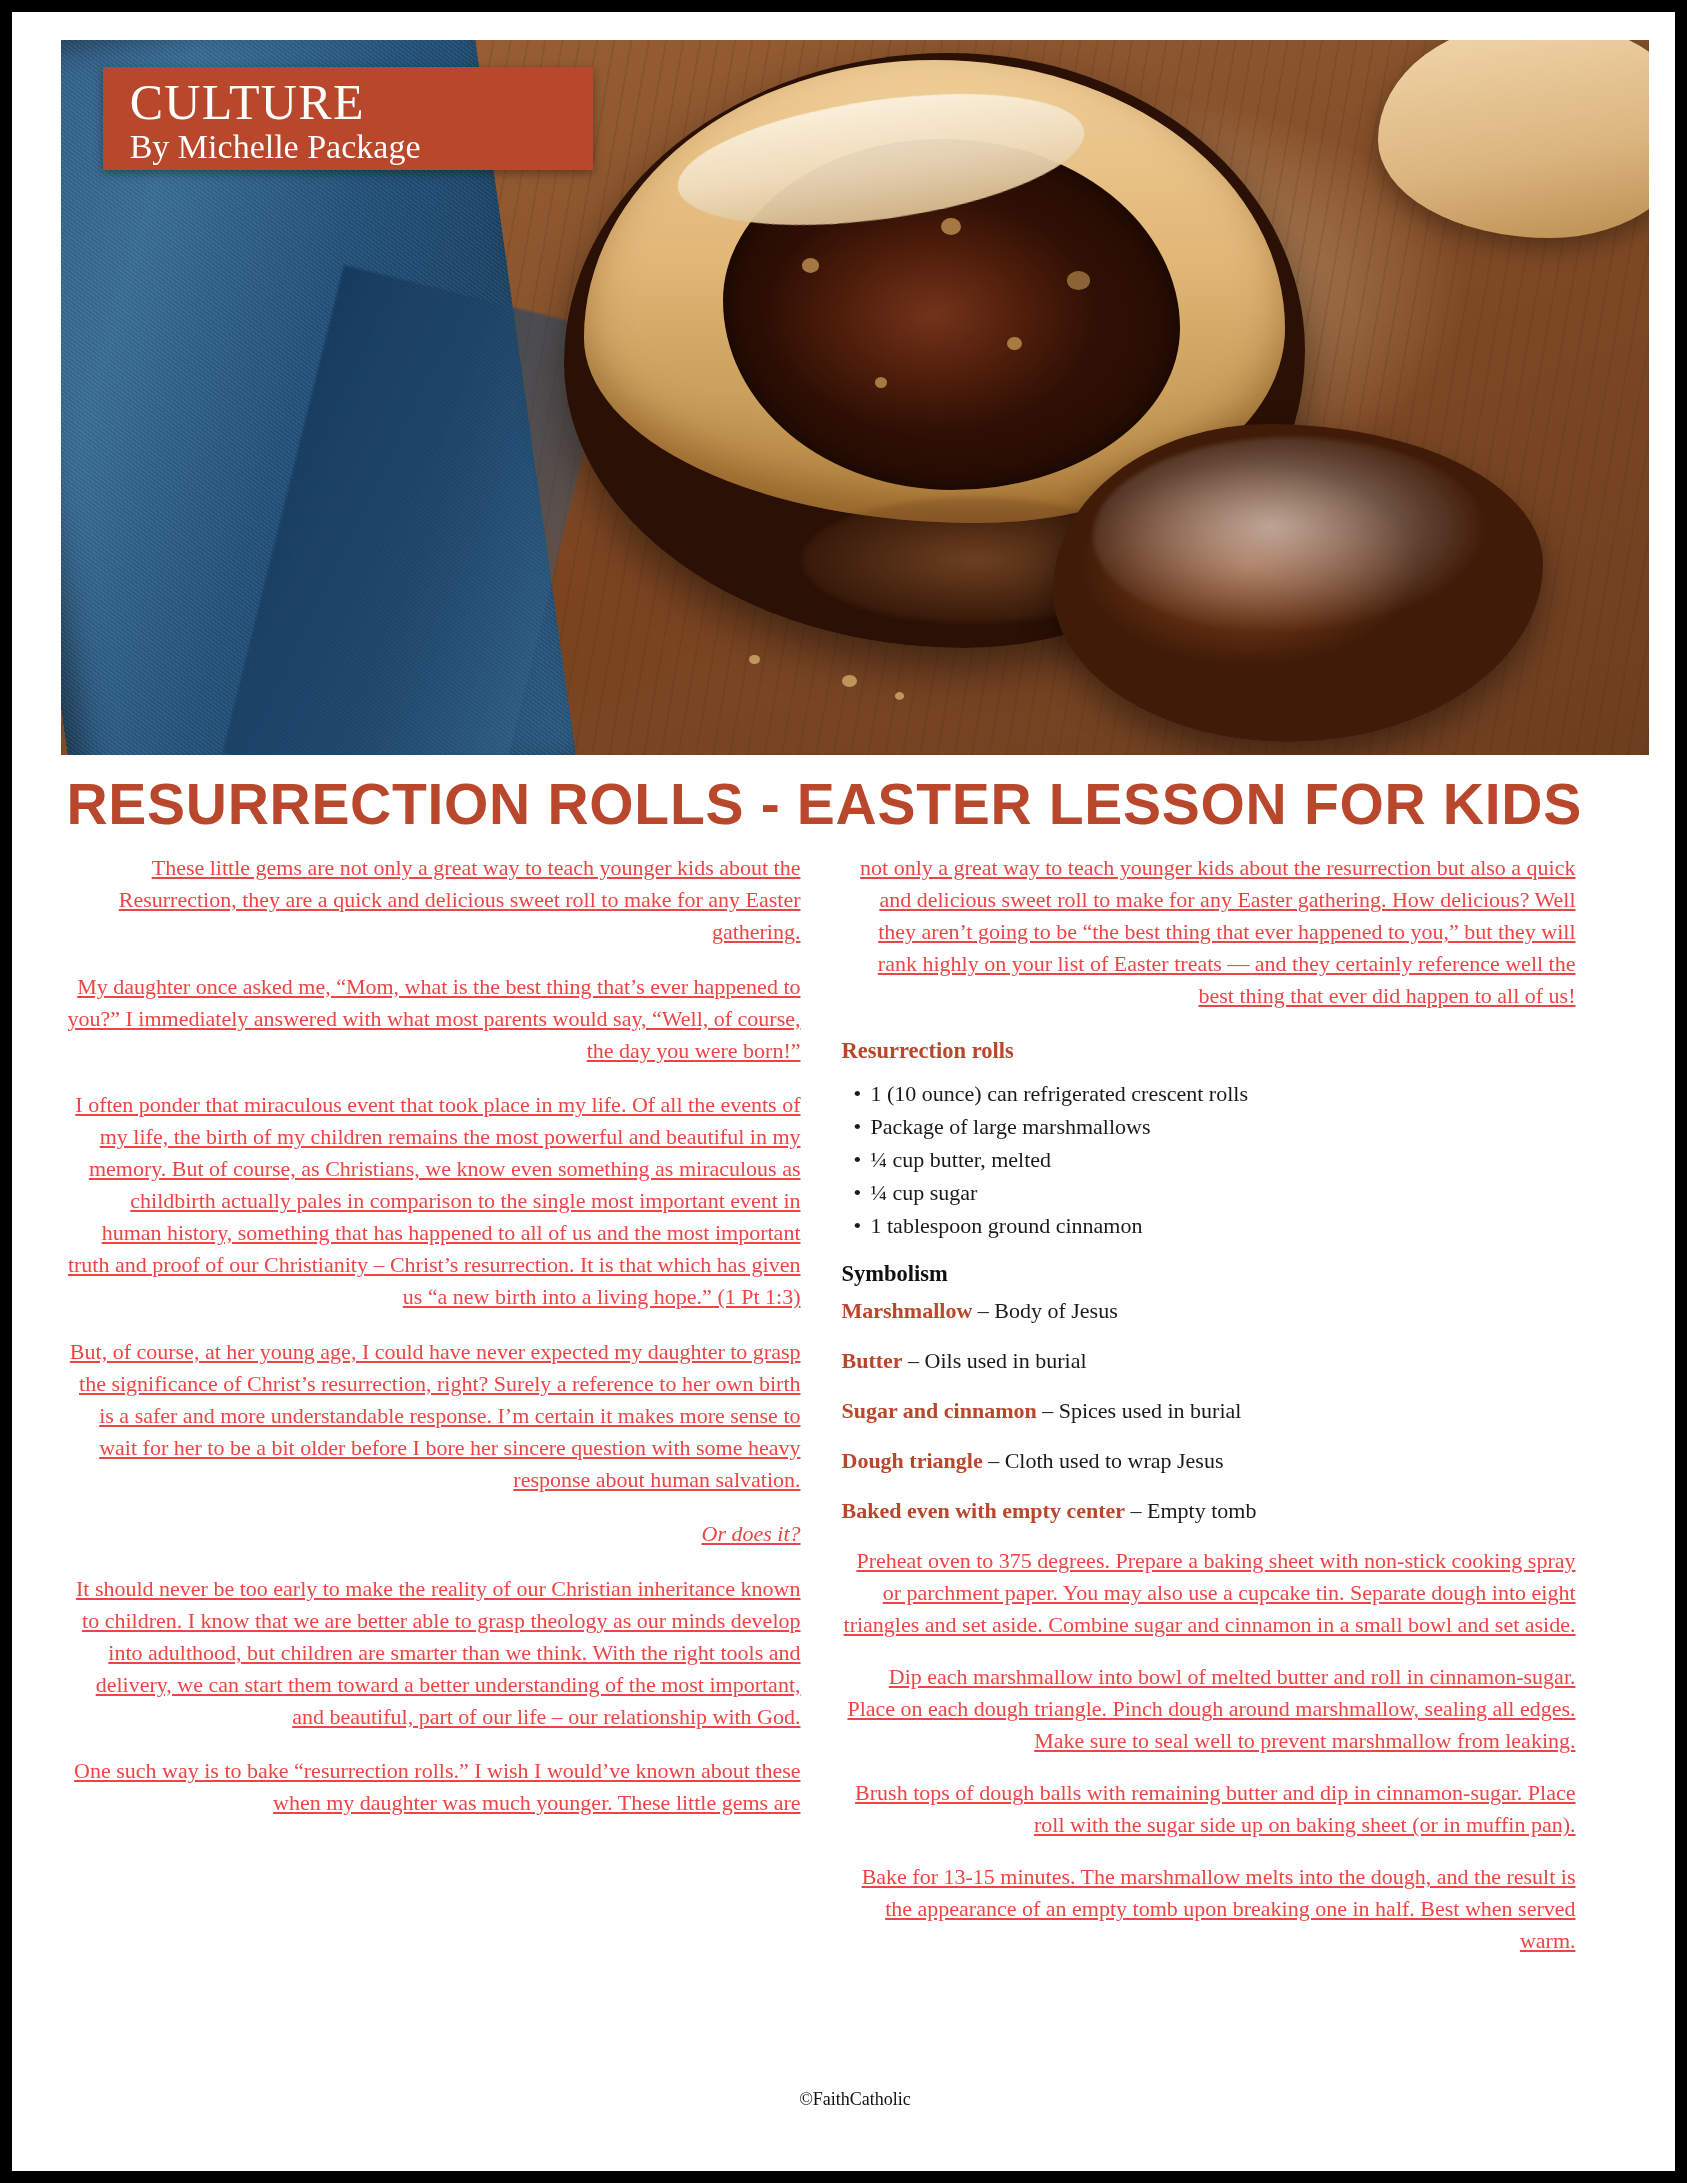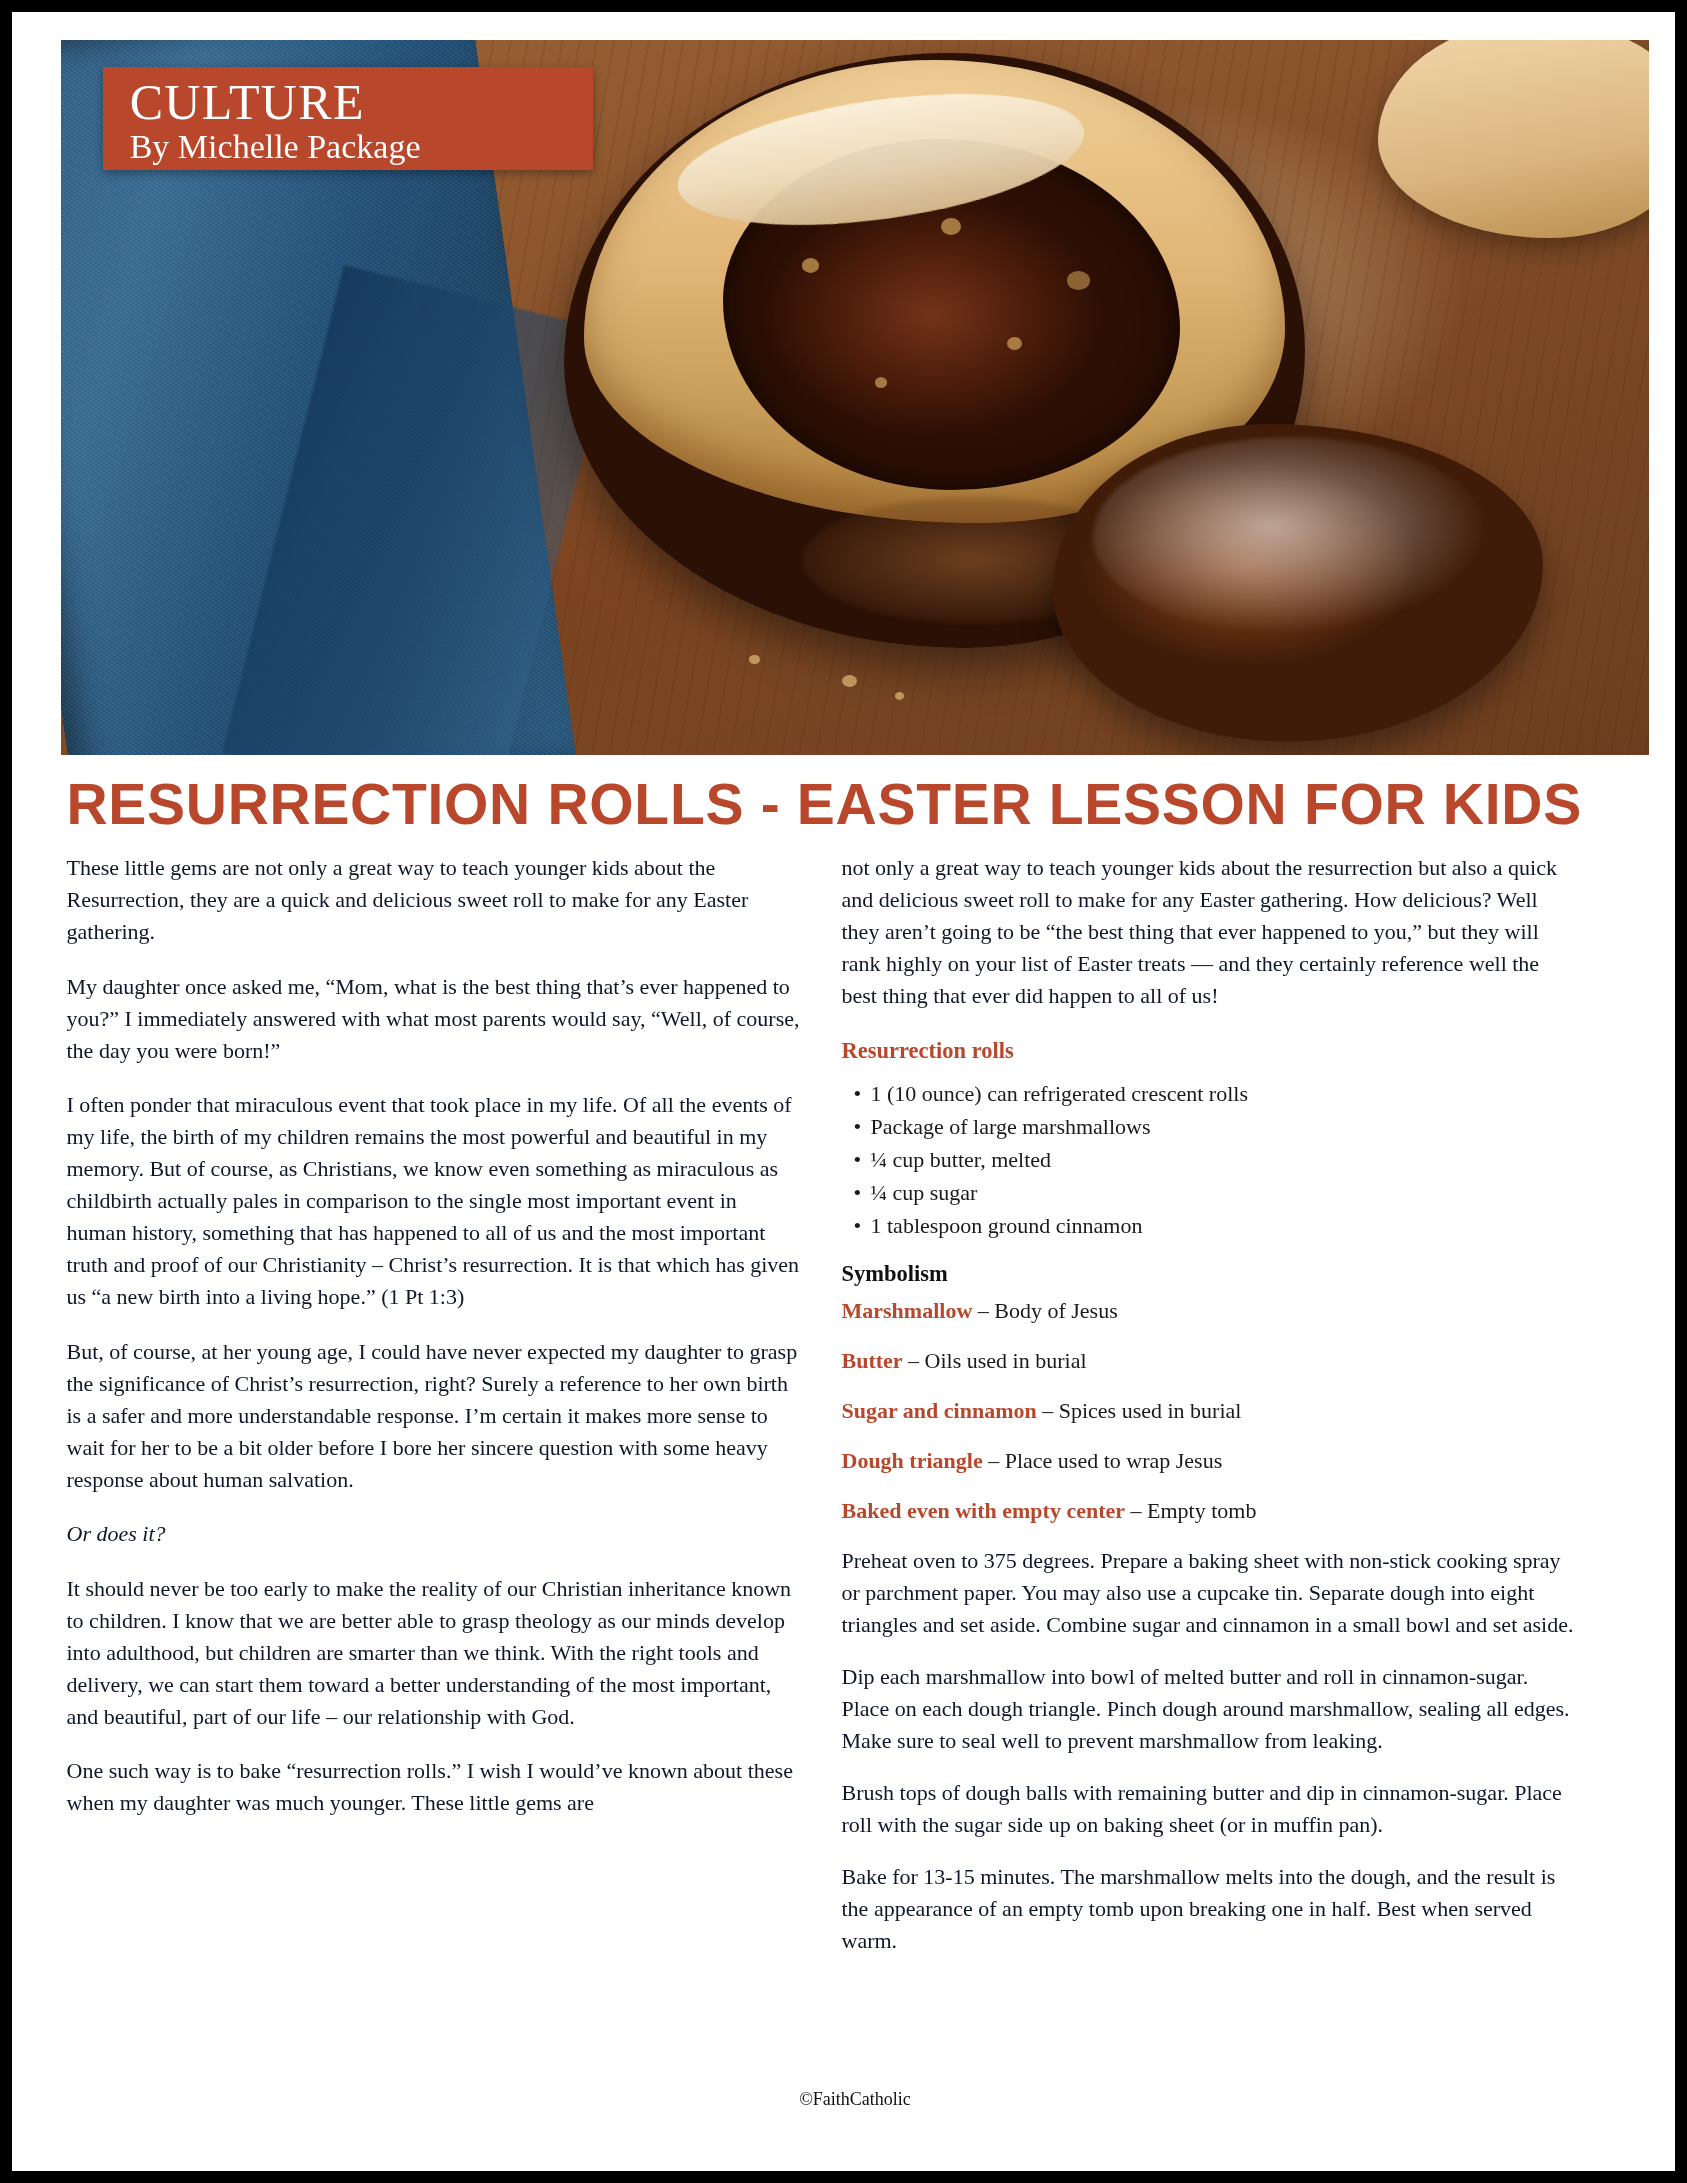--- a/index.html
+++ b/index.html
@@ -219,22 +219,23 @@
     gap: 41px;
   }
   .col {
     width: 734px;
   }
   .col p {
     margin: 0 0 22.5px 0;
     font-family: "Liberation Serif", serif;
     font-size: 22px;
     line-height: 32px;
-    color: #0f172a;
-    text-align: left;
+    color: #ef4444;
+    text-align: right;
+    text-decoration: underline;
   }
   .col p.tight { margin-bottom: 20px; }
   .italic { font-style: italic; }
 
   .sub-red {
     color: #b8472c;
     font-weight: bold;
     font-size: 22.5px;
     line-height: 32px;
     margin: 2.6px 0 10.6px 0;
@@ -359,21 +360,21 @@
         <div class="sym-row">
           <span class="sym-term">Marshmallow</span><span> – Body of Jesus</span>
         </div>
         <div class="sym-row">
           <span class="sym-term">Butter</span><span> – Oils used in burial</span>
         </div>
         <div class="sym-row">
           <span class="sym-term">Sugar and cinnamon</span><span> – Spices used in burial</span>
         </div>
         <div class="sym-row">
-          <span class="sym-term">Dough triangle</span><span> – Place used to wrap Jesus</span>
+          <span class="sym-term">Dough triangle</span><span> – Cloth used to wrap Jesus</span>
         </div>
         <div class="sym-row">
           <span class="sym-term">Baked even with empty center</span><span> – Empty tomb</span>
         </div>
 
         <p class="tight">Preheat oven to 375 degrees. Prepare a baking sheet with non-stick cooking spray or parchment paper. You may also use a cupcake tin. Separate dough into eight triangles and set aside. Combine sugar and cinnamon in a small bowl and set aside.</p>
         <p class="tight">Dip each marshmallow into bowl of melted butter and roll in cinnamon-sugar. Place on each dough triangle. Pinch dough around marshmallow, sealing all edges. Make sure to seal well to prevent marshmallow from leaking.</p>
         <p class="tight">Brush tops of dough balls with remaining butter and dip in cinnamon-sugar. Place roll with the sugar side up on baking sheet (or in muffin pan).</p>
         <p class="tight">Bake for 13-15 minutes. The marshmallow melts into the dough, and the result is the appearance of an empty tomb upon breaking one in half. Best when served warm.</p>
       </div>

